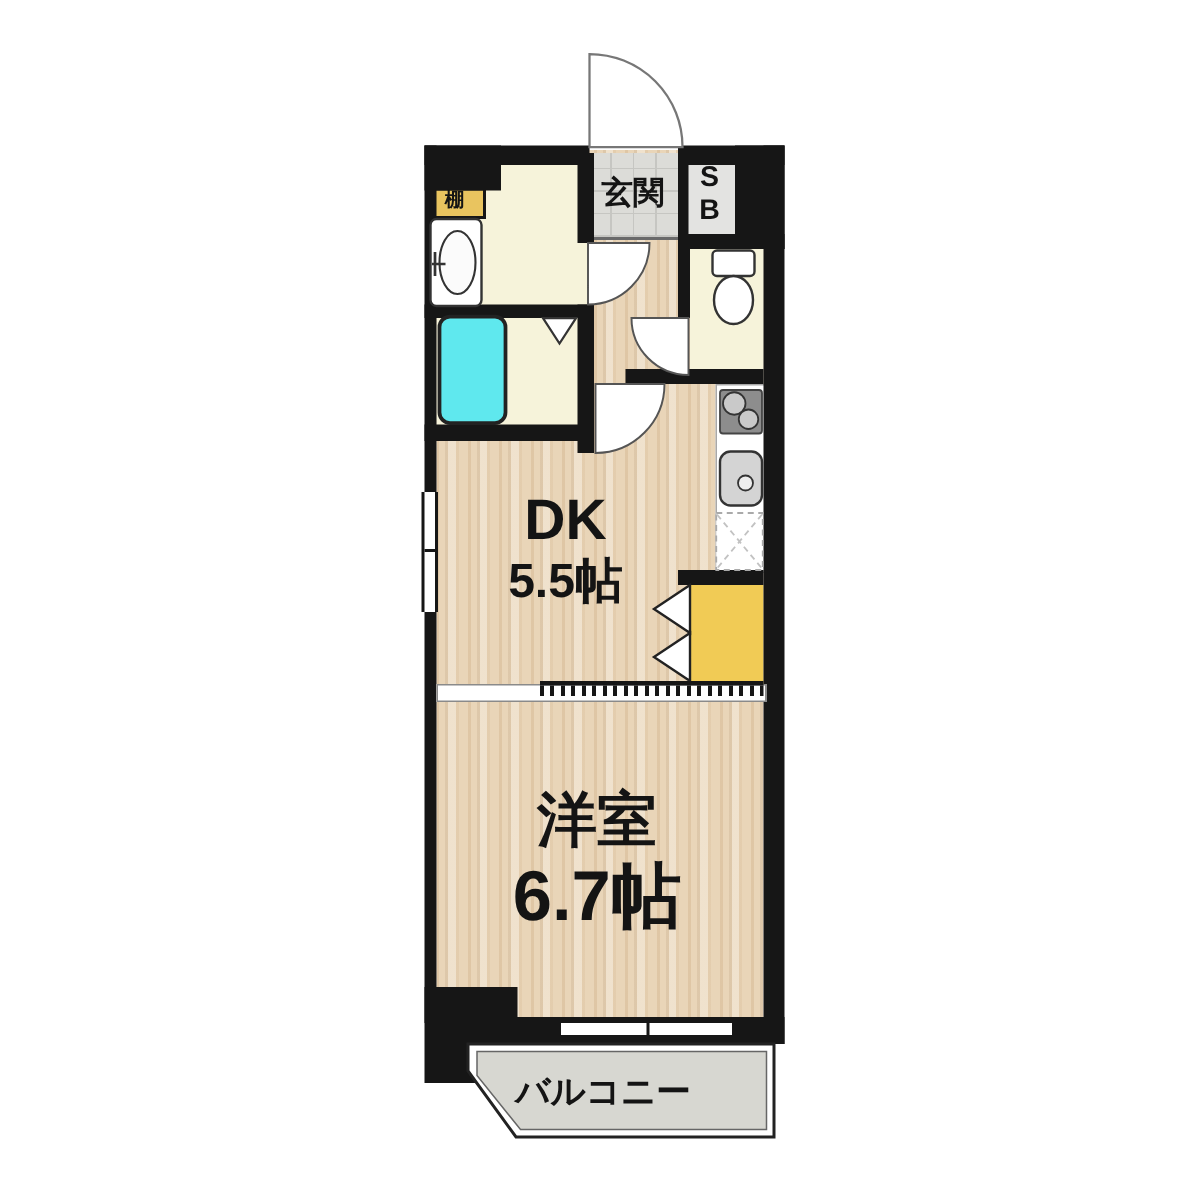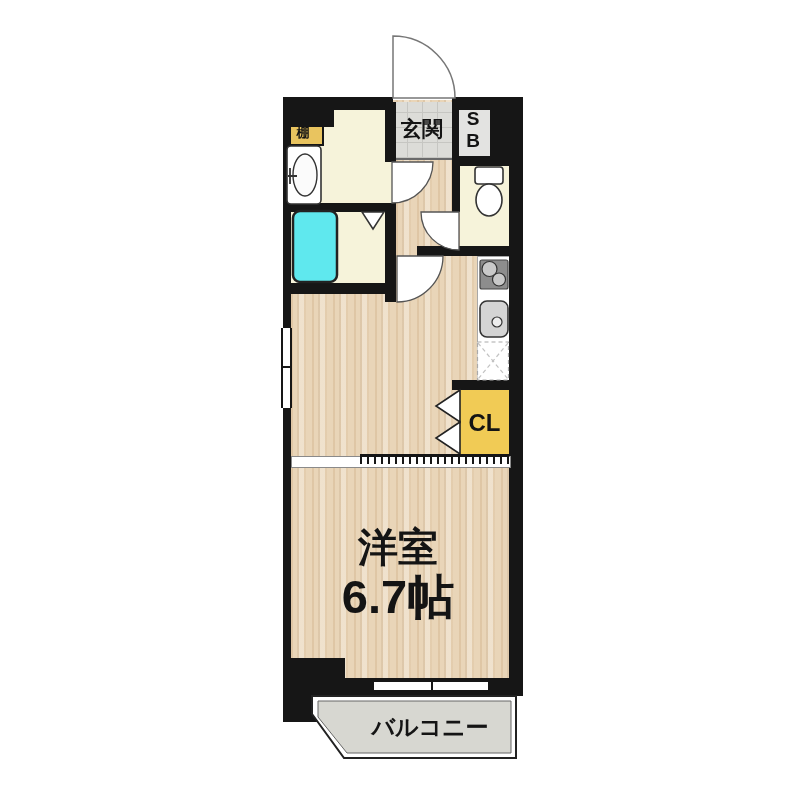--- a/index.html
+++ b/index.html
@@ -129,20 +129,23 @@
   <div class="win-h" style="left:372px;top:680px;width:114px;height:8px;">
     <div class="tick-v" style="left:50%;top:0;width:2px;height:100%;"></div>
   </div>
 
   <div class="lbl" style="left:392px;top:112px;width:60px;height:34px;font-size:21px;">玄関</div>
   <div class="lbl" style="left:456px;top:104px;width:34px;height:52px;font-size:19px;">
     <span>S</span>
     <span>B</span>
   </div>
   <div class="lbl" style="left:286px;top:125px;width:34px;height:17px;font-size:13px;">棚</div>
-  <div class="lbl" style="left:460px;top:390px;width:49px;height:66px;font-size:24px;">CL</div>
+  <div class="lbl" style="left:297px;top:322px;width:160px;height:88px;">
+    <span style="font-size:38px;">DK</span>
+    <span style="font-size:32px;">5.5帖</span>
+  </div>
   <div class="lbl" style="left:288px;top:524px;width:220px;height:100px;text-align:right;">
     <span style="font-size:40px;">洋室</span>
     <span style="font-size:47px;">6.7帖</span>
   </div>
-  <div class="lbl" style="left:360px;top:712px;width:140px;height:30px;font-size:23px;">バルコニー</div>
+  <div class="lbl" style="left:332px;top:712px;width:140px;height:30px;font-size:23px;">バルコニー</div>
 
 </div>
 
 </body></html>

